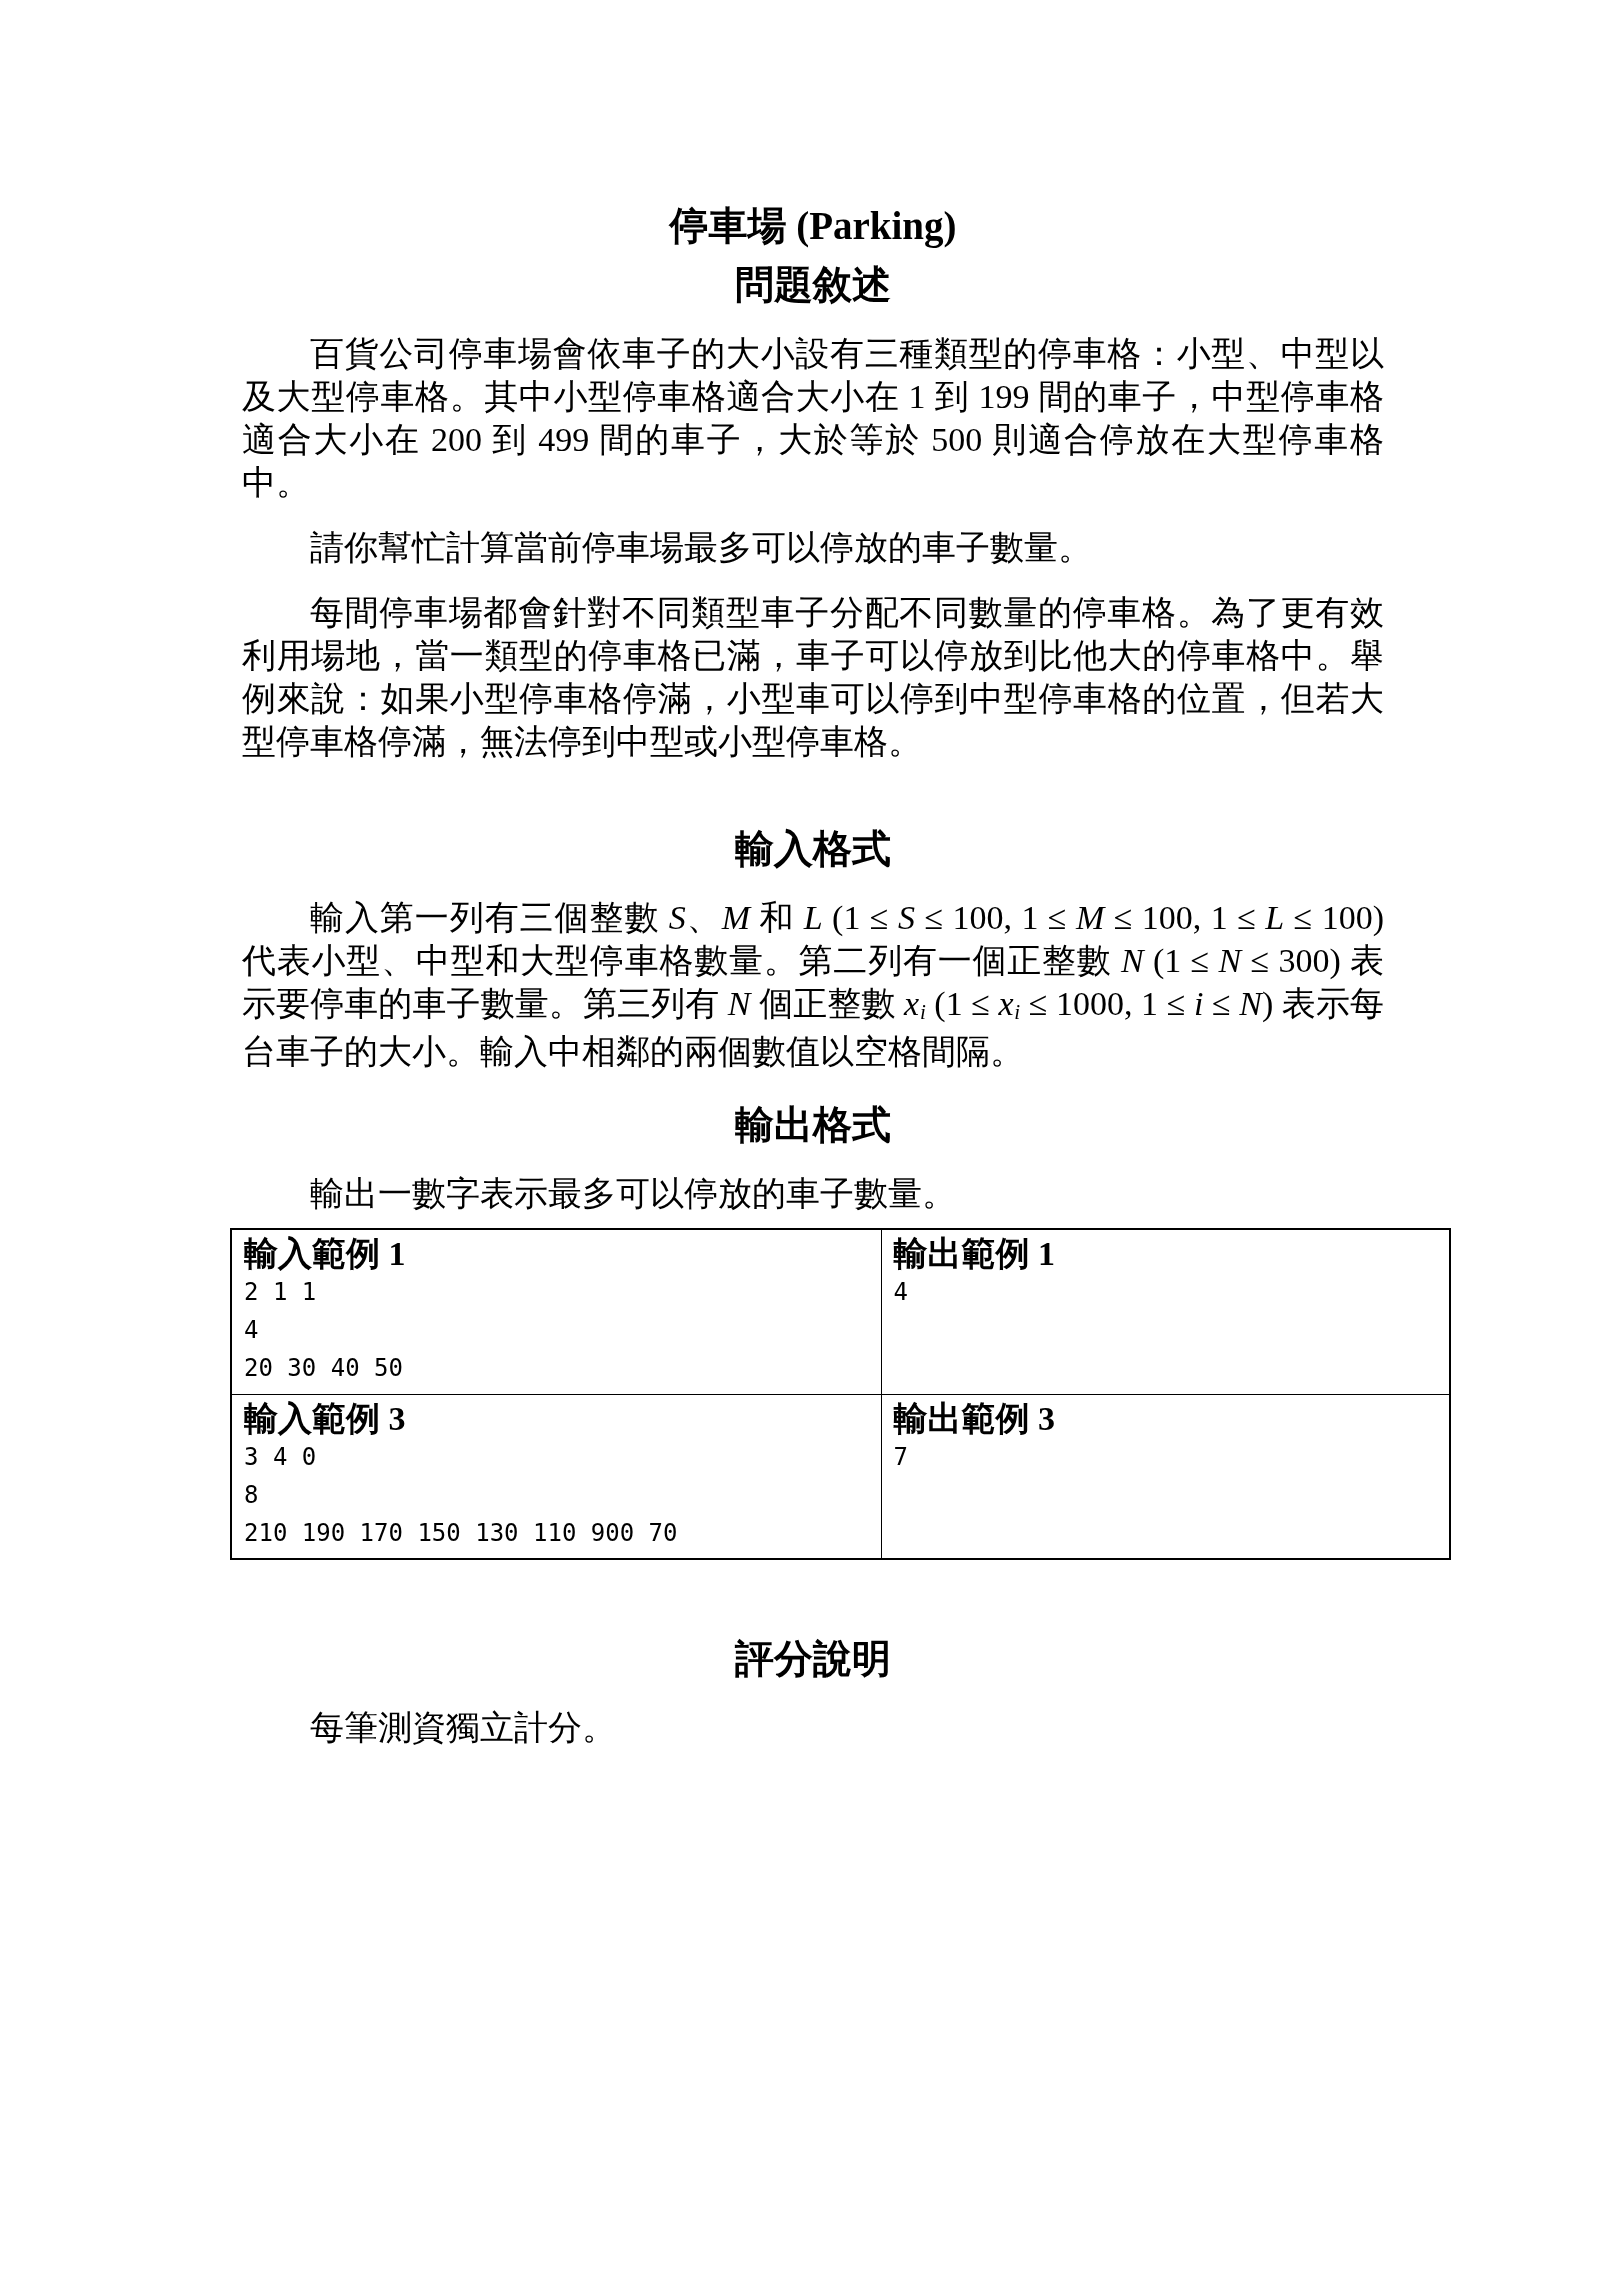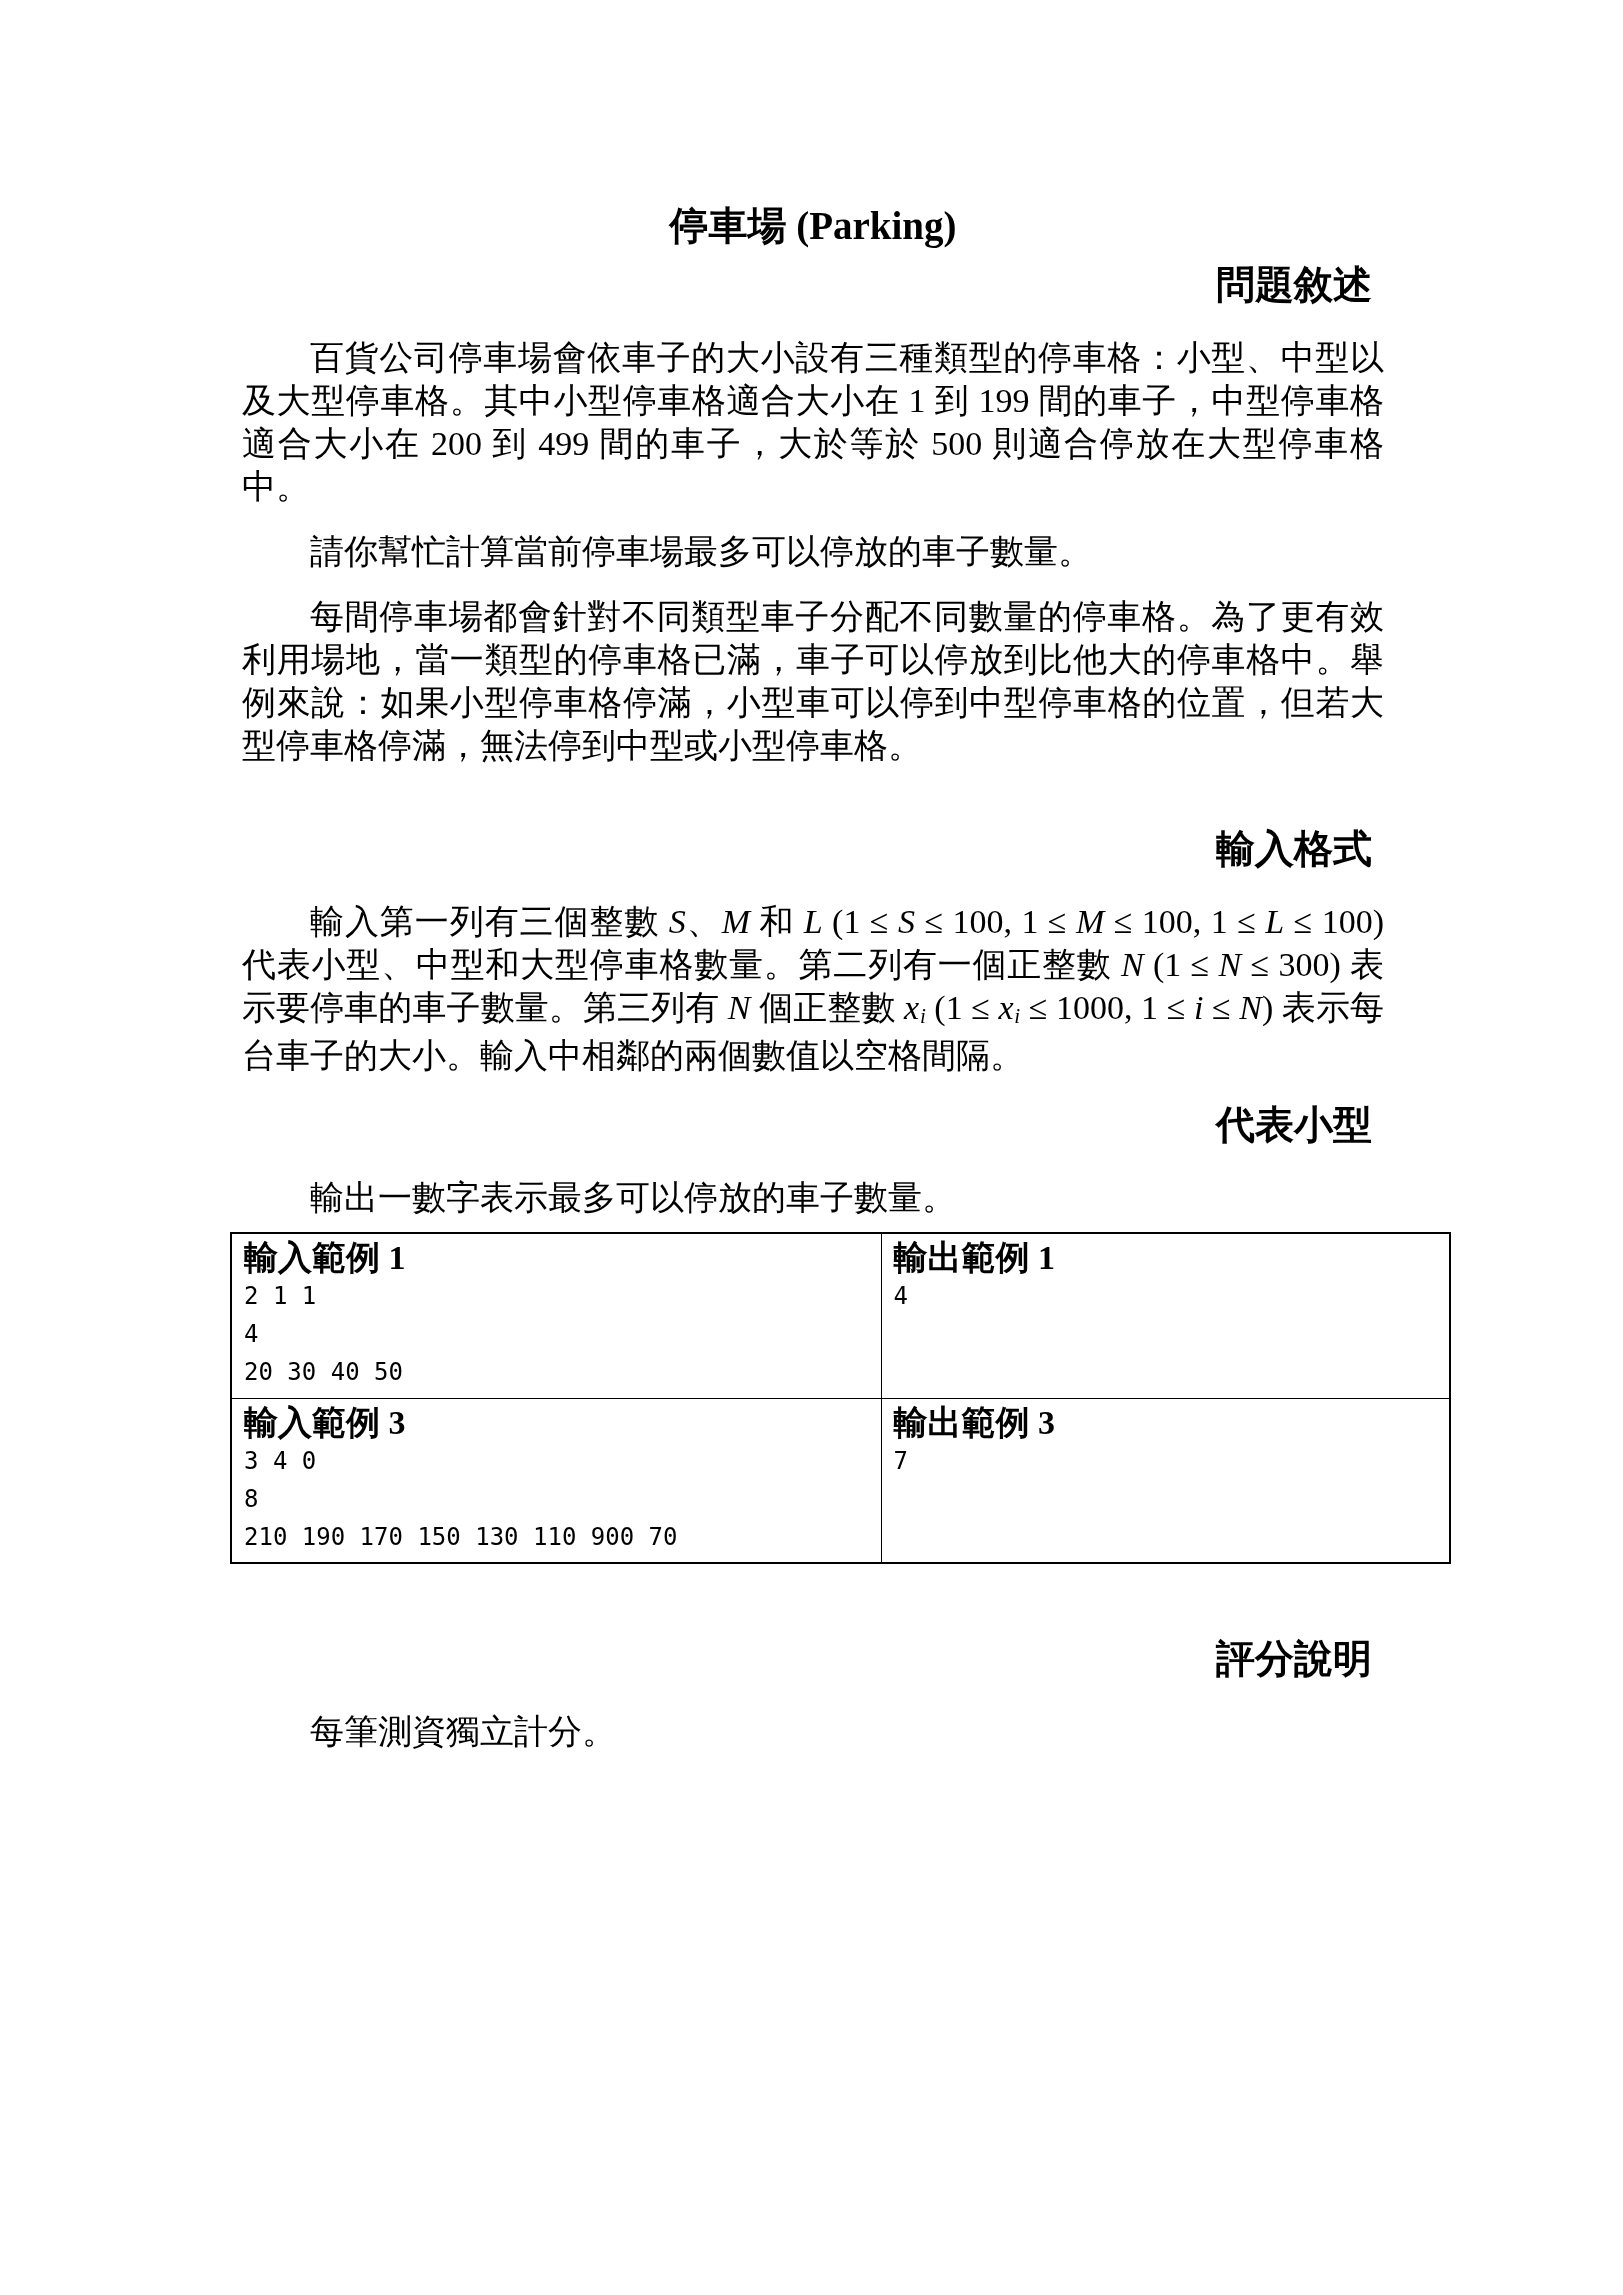--- a/index.html
+++ b/index.html
@@ -22,26 +22,25 @@
   }
   .doc-title {
     margin: 200px 0 8px 0;
     font-size: 39px;
     line-height: 51px;
     font-weight: bold;
     text-align: center;
     white-space: nowrap;
   }
   .section-heading {
-    margin: 12px;
+    margin: 0;
     font-size: 39px;
     line-height: 51px;
     font-weight: bold;
-    text-align: right;
-    font-family: Liberation Mono, monospace;
+    text-align: center;
   }
   .mt-input   { margin-top: 60px; }
   .mt-output  { margin-top: 26px; }
   .mt-scoring { margin-top: 73px; }
   .body-para {
     margin: 22px 0 0 0;
     font-size: 34px;
     line-height: 43px;
     text-align: justify;
     text-indent: 68px;
@@ -93,21 +92,21 @@
   <p class="body-para">百貨公司停車場會依車子的大小設有三種類型的停車格：小型、中型以及大型停車格。其中小型停車格適合大小在 1 到 199 間的車子，中型停車格適合大小在 200 到 499 間的車子，大於等於 500 則適合停放在大型停車格中。</p>
 
   <p class="body-para">請你幫忙計算當前停車場最多可以停放的車子數量。</p>
 
   <p class="body-para">每間停車場都會針對不同類型車子分配不同數量的停車格。為了更有效利用場地，當一類型的停車格已滿，車子可以停放到比他大的停車格中。舉例來說：如果小型停車格停滿，小型車可以停到中型停車格的位置，但若大型停車格停滿，無法停到中型或小型停車格。</p>
 
   <h2 class="section-heading mt-input">輸入格式</h2>
 
   <p class="body-para"><span>輸入第一列有三個整數 </span><span class="var">S</span><span>、</span><span class="var">M</span><span> 和 </span><span class="var">L</span><span> (1 ≤ </span><span class="var">S</span><span> ≤ 100, 1 ≤ </span><span class="var">M</span><span> ≤ 100, 1 ≤ </span><span class="var">L</span><span> ≤ 100) 代表小型、中型和大型停車格數量。第二列有一個正整數 </span><span class="var">N</span><span> (1 ≤ </span><span class="var">N</span><span> ≤ 300) 表示要停車的車子數量。第三列有 </span><span class="var">N</span><span> 個正整數 </span><span class="var">x</span><span class="var sub">i</span><span> (1 ≤ </span><span class="var">x</span><span class="var sub">i</span><span> ≤ 1000, 1 ≤ </span><span class="var">i</span><span> ≤ </span><span class="var">N</span><span>) 表示每台車子的大小。輸入中相鄰的兩個數值以空格間隔。</span></p>
 
-  <h2 class="section-heading mt-output">代表小型</h2>
+  <h2 class="section-heading mt-output">輸出格式</h2>
 
   <p class="body-para">輸出一數字表示最多可以停放的車子數量。</p>
 
   <table class="examples">
     <tbody>
   <tr>
     <td class="col-input">
       <div class="cell-label">輸入範例 1</div>
       <div>
               <div class="code-line">2 1 1</div>

